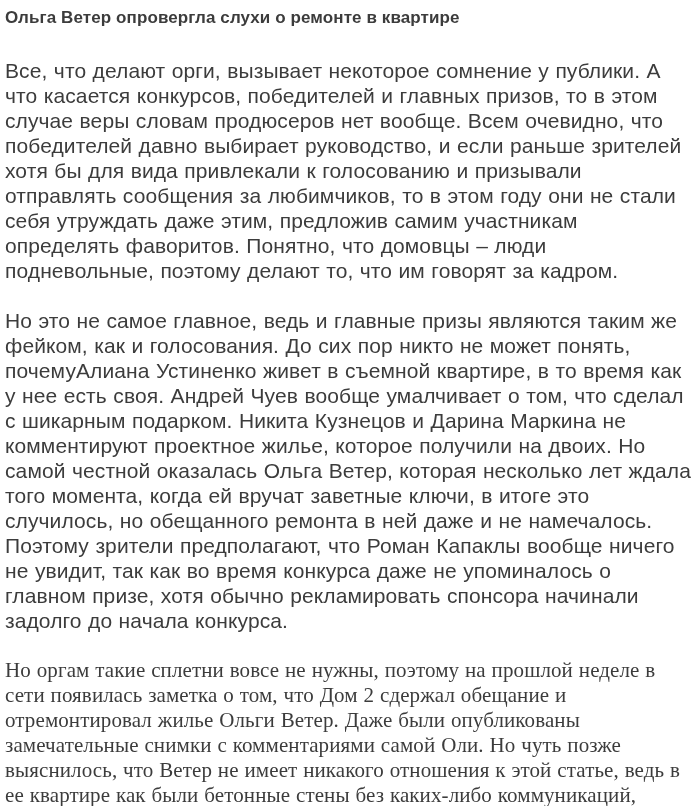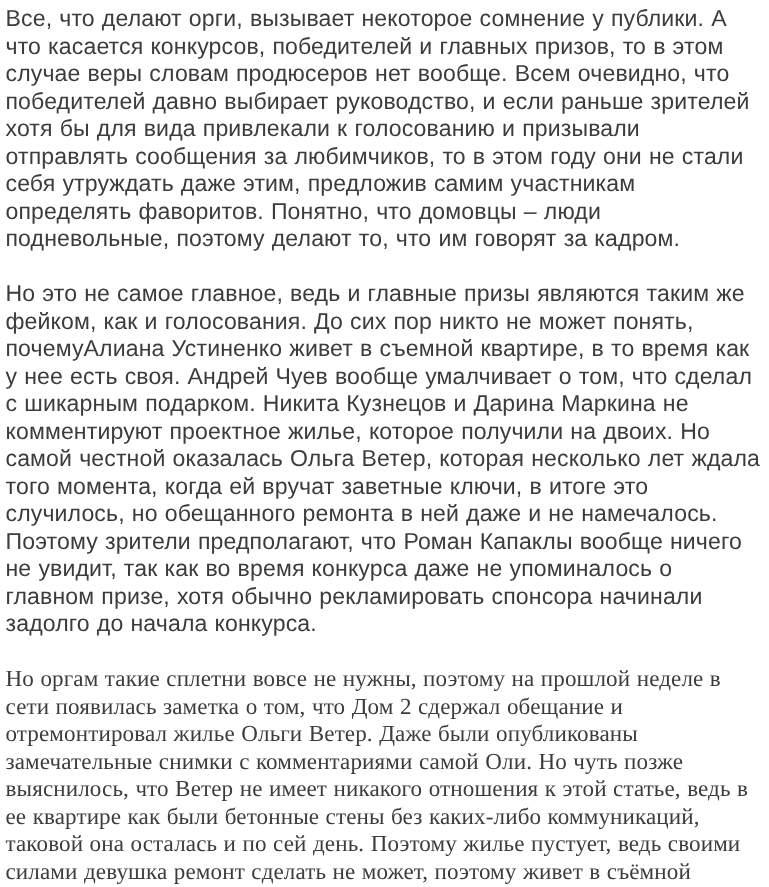--- a/index.html
+++ b/index.html
@@ -38,16 +38,17 @@
   }
   .article p:last-child {
     margin-bottom: 0;
     font-family: Liberation Serif, serif;
   }
 </style>
 </head>
 <body>
 
 <div class="article">
+  <h1>Ольга Ветер опровергла слухи о ремонте в квартире</h1>
   <p>Все, что делают орги, вызывает некоторое сомнение у публики. А что касается конкурсов, победителей и главных призов, то в этом случае веры словам продюсеров нет вообще. Всем очевидно, что победителей давно выбирает руководство, и если раньше зрителей хотя бы для вида привлекали к голосованию и призывали отправлять сообщения за любимчиков, то в этом году они не стали себя утруждать даже этим, предложив самим участникам определять фаворитов. Понятно, что домовцы – люди подневольные, поэтому делают то, что им говорят за кадром.</p>
   <p>Но это не самое главное, ведь и главные призы являются таким же фейком, как и голосования. До сих пор никто не может понять, почемуАлиана Устиненко живет в съемной квартире, в то время как у нее есть своя. Андрей Чуев вообще умалчивает о том, что сделал с шикарным подарком. Никита Кузнецов и Дарина Маркина не комментируют проектное жилье, которое получили на двоих. Но самой честной оказалась Ольга Ветер, которая несколько лет ждала того момента, когда ей вручат заветные ключи, в итоге это случилось, но обещанного ремонта в ней даже и не намечалось. Поэтому зрители предполагают, что Роман Капаклы вообще ничего не увидит, так как во время конкурса даже не упоминалось о главном призе, хотя обычно рекламировать спонсора начинали задолго до начала конкурса.</p>
   <p>Но оргам такие сплетни вовсе не нужны, поэтому на прошлой неделе в сети появилась заметка о том, что Дом 2 сдержал обещание и отремонтировал жилье Ольги Ветер. Даже были опубликованы замечательные снимки с комментариями самой Оли. Но чуть позже выяснилось, что Ветер не имеет никакого отношения к этой статье, ведь в ее квартире как были бетонные стены без каких-либо коммуникаций, таковой она осталась и по сей день. Поэтому жилье пустует, ведь своими силами девушка ремонт сделать не может, поэтому живет в съёмной квартире и гадает, что же делать с новой, за содержание которой платит ежемесячно.</p>
 </div>
 
 </body></html>

